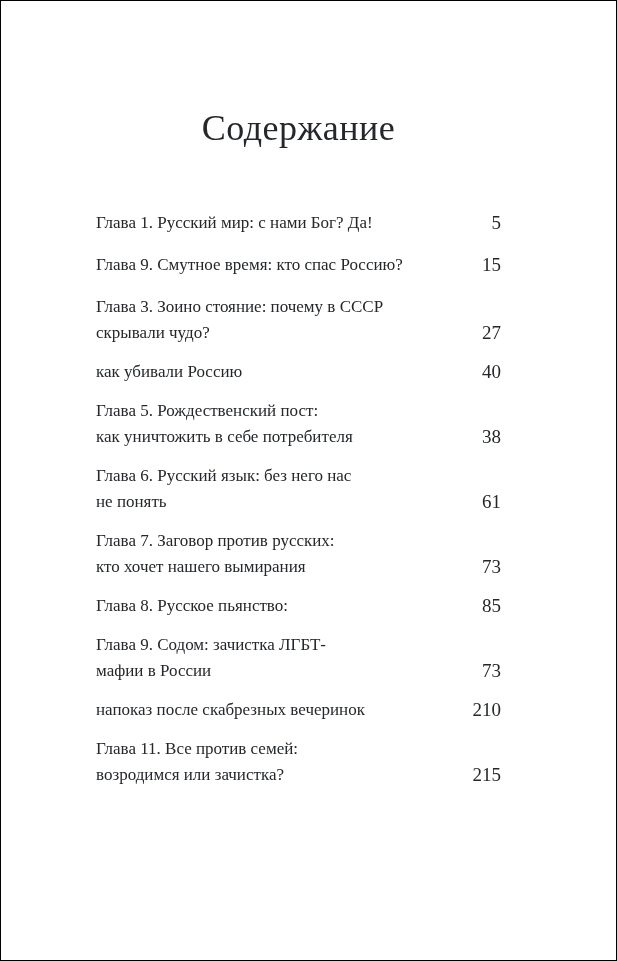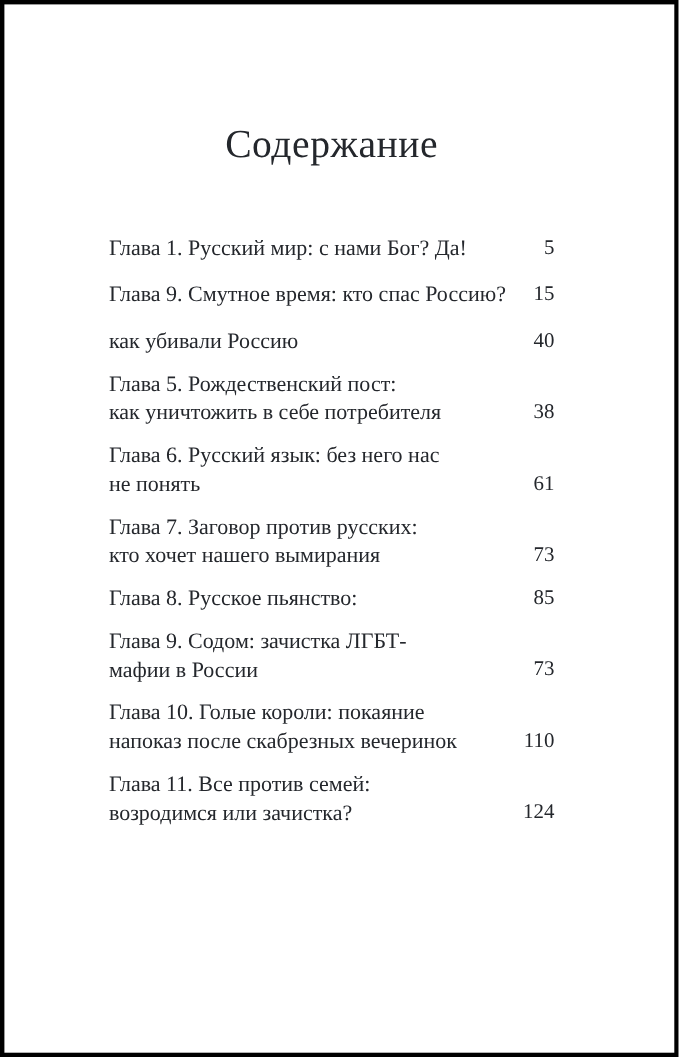--- a/index.html
+++ b/index.html
@@ -4,21 +4,21 @@
 <style>
   html, body {
     margin: 0;
     padding: 0;
     background: #ffffff;
   }
   .page {
     width: 617px;
     height: 961px;
     box-sizing: border-box;
-    border: 4px solid #000000;
+    border: 1px solid #000000;
     background: #ffffff;
     font-family: "Liberation Serif", "DejaVu Serif", serif;
     color: #24272c;
     overflow: hidden;
   }
   .content {
     margin-left: 95px;
     width: 405px;
   }
   .book-title {
@@ -34,21 +34,21 @@
   }
   .toc-row {
     position: relative;
     margin-bottom: 13px;
   }
   .toc-row.single {
     margin-bottom: 16px;
   }
   .toc-line {
     display: block;
-    font-size: 20px;
+    font-size: 17px;
     line-height: 26px;
     white-space: nowrap;
   }
   .toc-page {
     position: absolute;
     right: 0;
     bottom: 0;
     font-size: 19px;
     line-height: 26px;
     text-align: right;
@@ -68,20 +68,27 @@
     <div class="toc-page">5</div>
   </div>
 
   <div class="toc-row single">
     <div class="toc-title">
             <span class="toc-line">Глава 9. Смутное время: кто спас Россию?</span>
           </div>
     <div class="toc-page">15</div>
   </div>
 
+  <div class="toc-row">
+    <div class="toc-title">
+            <span class="toc-line">Глава 3. Зоино стояние: почему в СССР</span>
+            <span class="toc-line">скрывали чудо?</span>
+          </div>
+    <div class="toc-page">27</div>
+  </div>
 
   <div class="toc-row">
     <div class="toc-title">
             <span class="toc-line">как убивали Россию</span>
           </div>
     <div class="toc-page">40</div>
   </div>
 
   <div class="toc-row">
     <div class="toc-title">
@@ -117,28 +124,27 @@
   <div class="toc-row">
     <div class="toc-title">
             <span class="toc-line">Глава 9. Содом: зачистка ЛГБТ-</span>
             <span class="toc-line">мафии в России</span>
           </div>
     <div class="toc-page">73</div>
   </div>
 
   <div class="toc-row">
     <div class="toc-title">
-            <span class="toc-line">Глава 10. Голые короли: покаяние</span>
             <span class="toc-line">напоказ после скабрезных вечеринок</span>
           </div>
-    <div class="toc-page">110</div>
+    <div class="toc-page">210</div>
   </div>
 
   <div class="toc-row">
     <div class="toc-title">
             <span class="toc-line">Глава 11. Все против семей:</span>
             <span class="toc-line">возродимся или зачистка?</span>
           </div>
-    <div class="toc-page">124</div>
+    <div class="toc-page">215</div>
   </div>
 </div>
   </div>
 </div>
 
 </body></html>

